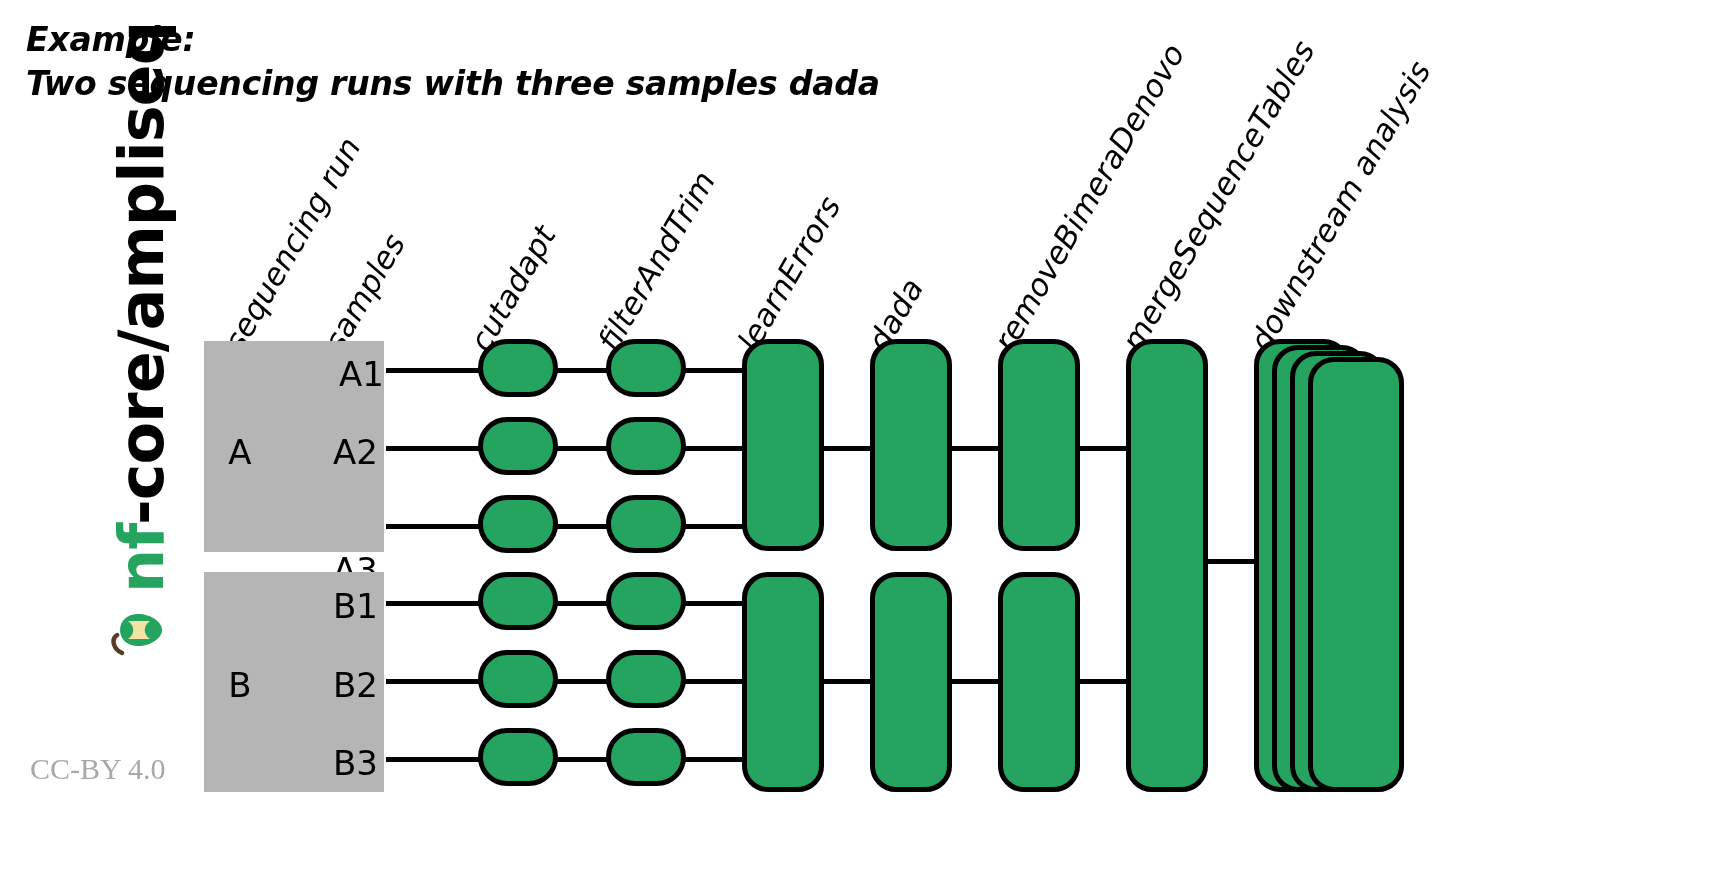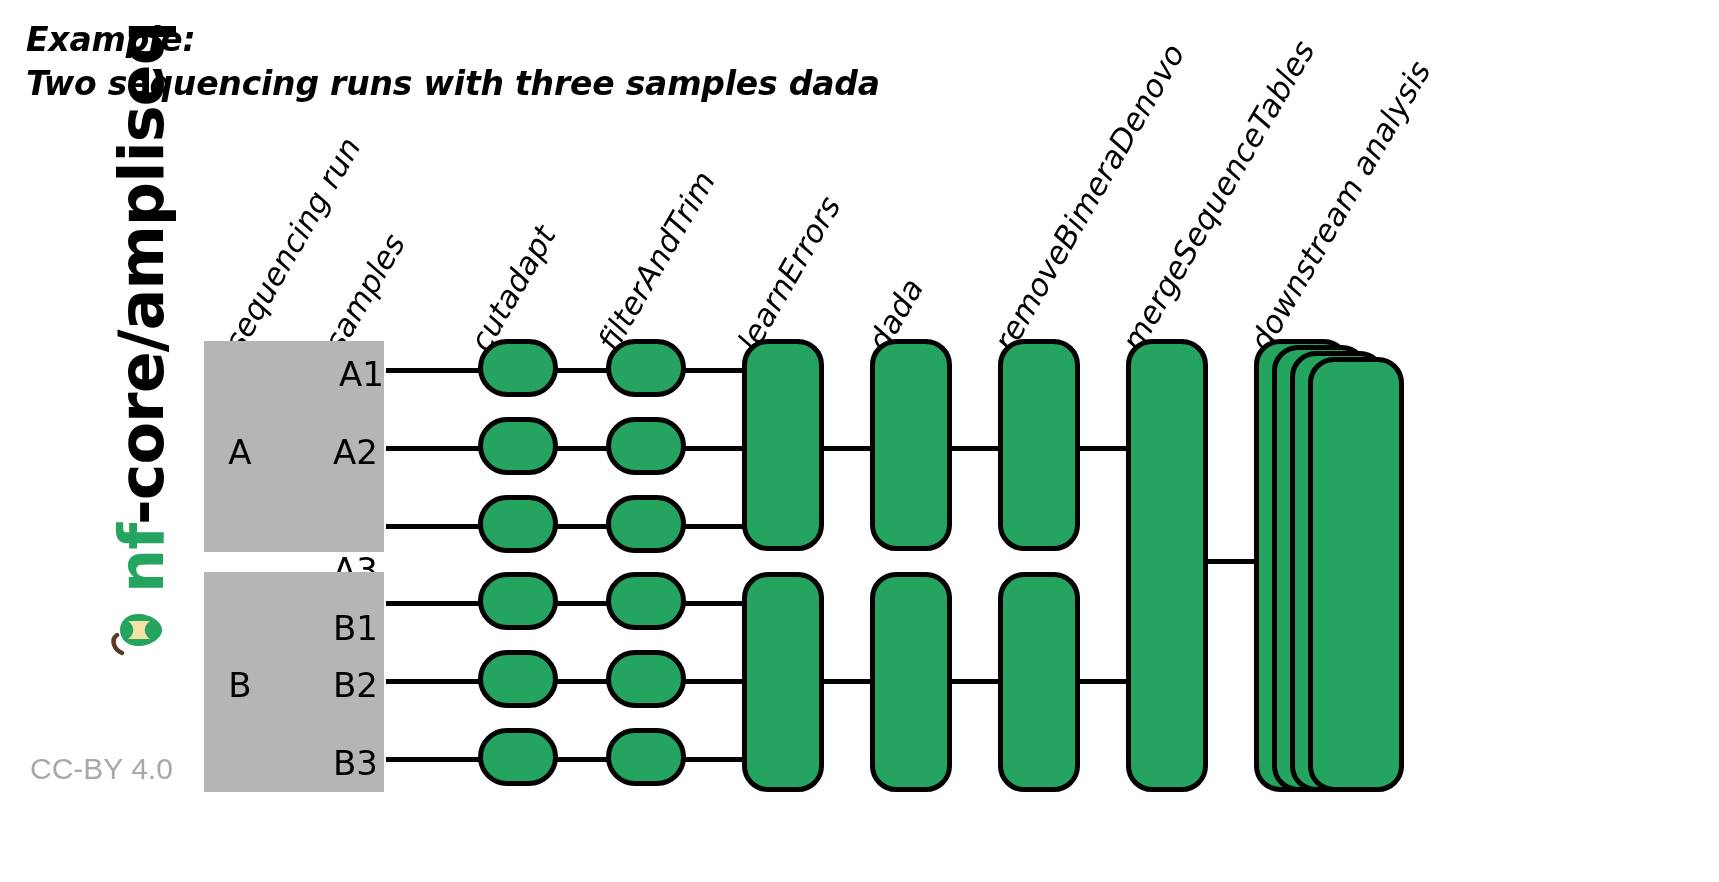--- a/index.html
+++ b/index.html
@@ -78,21 +78,21 @@
     width: 66px;
     height: 58px;
     position: relative;
     margin-bottom: 4px;
   }
 
   #cc-by {
     position: absolute;
     left: 30px;
     top: 752px;
-    font-family: Liberation Sans, sans-serif;
+    font-family: Liberation Serif, serif;
     font-size: 30px;
     color: #a8a8a8;
     white-space: nowrap;
   }
 
   
   .run-panel {
     position: absolute;
     background: #b5b5b5;
   }
@@ -177,21 +177,21 @@
   <div class="col-header" style="left:1258px; top:330px;">downstream analysis</div>
 
   <div class="run-panel" style="left:204px; top:341px; width:180px; height:211px;"></div>
   <div class="run-label" style="left:210px; top:432px;">A</div>
   <div class="sample-label" style="left:264px; top:354px;">A1</div>
   <div class="sample-label" style="left:258px; top:432px;text-align:right;">A2</div>
   <div class="sample-label" style="left:258px; top:510px;margin-top:40px;">A3</div>
 
   <div class="run-panel" style="left:204px; top:572px; width:180px; height:220px;"></div>
   <div class="run-label" style="left:210px; top:665px;">B</div>
-  <div class="sample-label" style="left:258px; top:608px;">B1</div>
+  <div class="sample-label" style="left:258px; top:586px;">B1</div>
   <div class="sample-label" style="left:258px; top:665px;">B2</div>
   <div class="sample-label" style="left:258px; top:743px;">B3</div>
 
   <div class="edge" style="left:386px; top:368px; width:96px;"></div>
   <div class="edge" style="left:386px; top:446px; width:96px;"></div>
   <div class="edge" style="left:386px; top:524px; width:96px;"></div>
   <div class="edge" style="left:386px; top:601px; width:96px;"></div>
   <div class="edge" style="left:386px; top:679px; width:96px;"></div>
   <div class="edge" style="left:386px; top:757px; width:96px;"></div>
 

